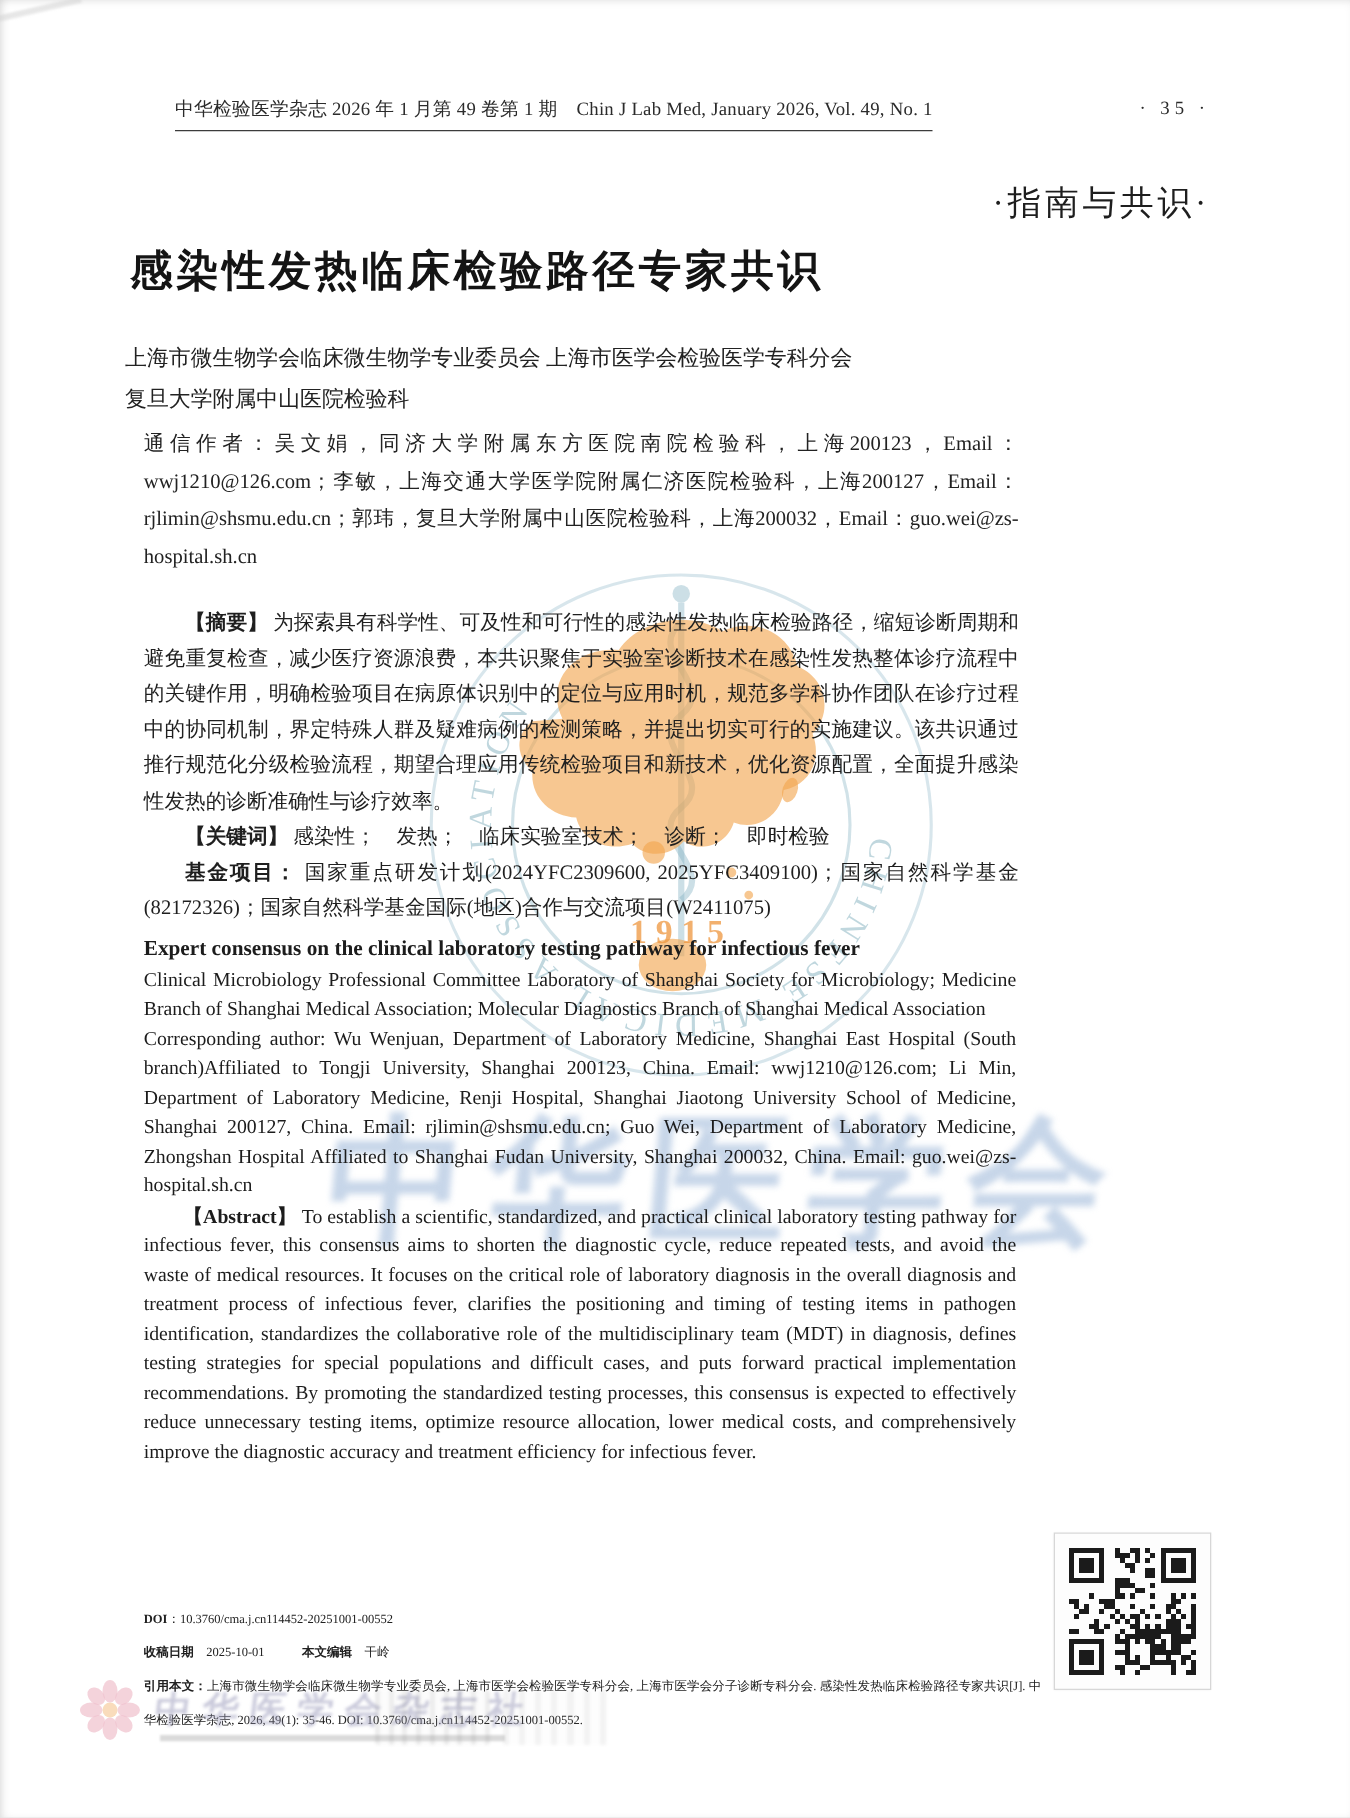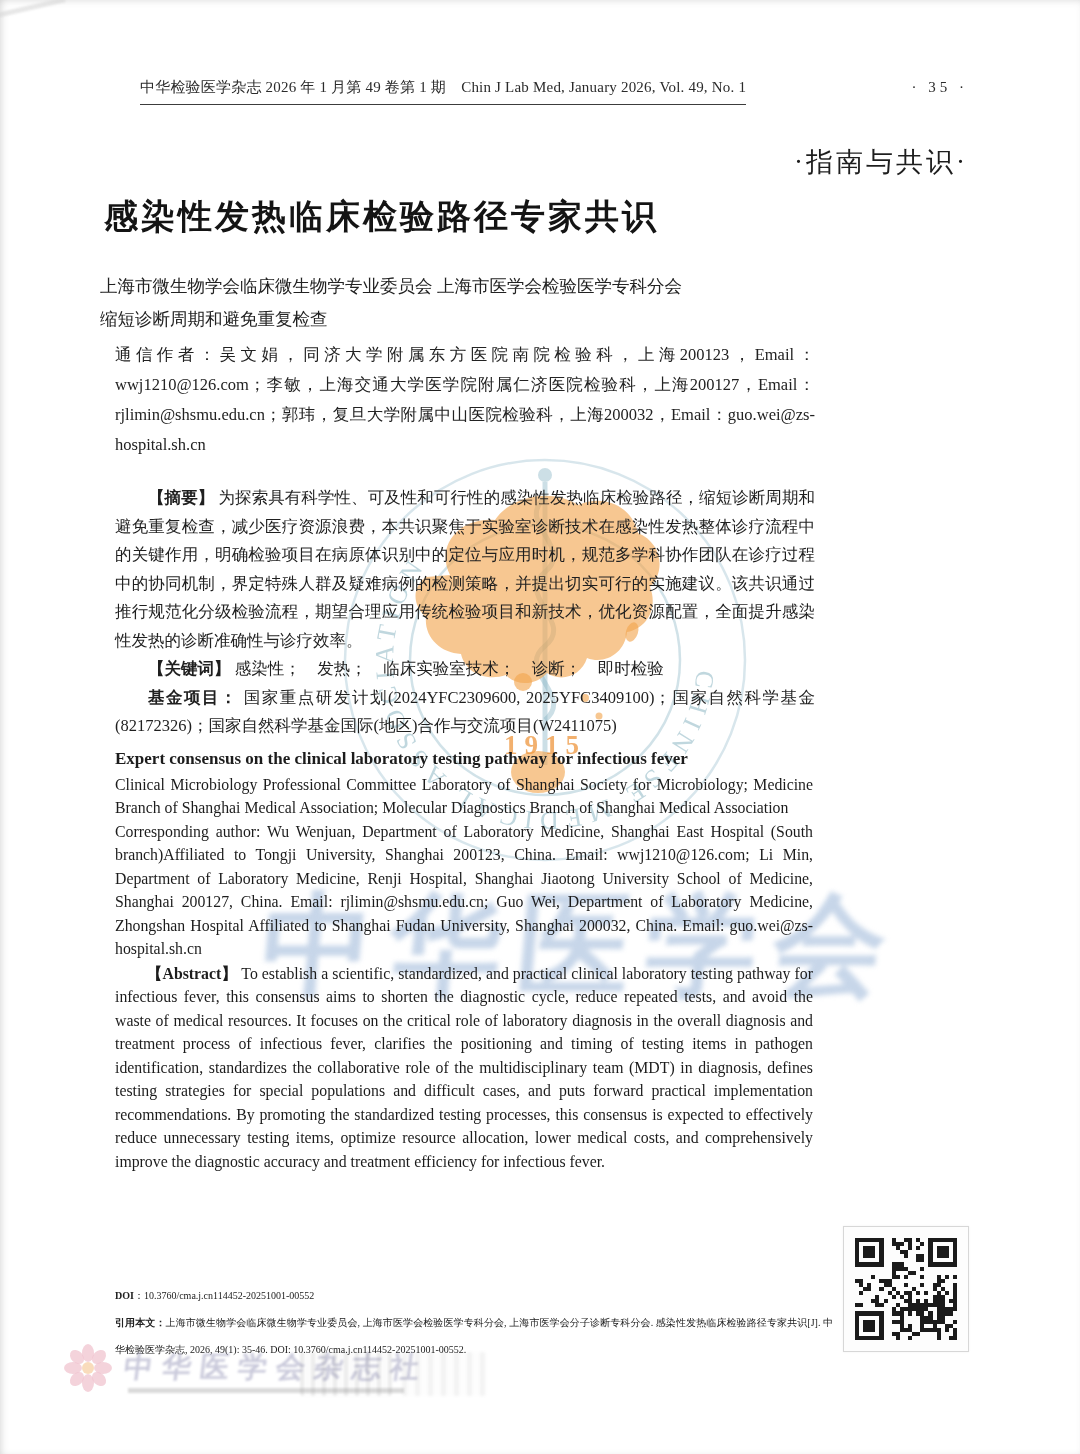--- a/index.html
+++ b/index.html
@@ -119,21 +119,21 @@
   <div class="header">
     <span class="issue">中华检验医学杂志 2026 年 1 月第 49 卷第 1 期　Chin J Lab Med, January 2026, Vol. 49, No. 1</span>
     <span class="pageno">· 35 ·</span>
   </div>
 
   <div class="section-label">·指南与共识·</div>
 
   <h1 class="title" style="margin:0;">感染性发热临床检验路径专家共识</h1>
   <div class="authors">
     <p>上海市微生物学会临床微生物学专业委员会 上海市医学会检验医学专科分会</p>
-    <p>缩短诊断周期和避免重复检查</p>
+    <p>复旦大学附属中山医院检验科</p>
   </div>
 
   <p class="corresp-cn">通信作者：吴文娟，同济大学附属东方医院南院检验科，上海200123，Email：wwj1210@126.com；李敏，上海交通大学医学院附属仁济医院检验科，上海200127，Email：rjlimin@shsmu.edu.cn；郭玮，复旦大学附属中山医院检验科，上海200032，Email：guo.wei@zs-hospital.sh.cn</p>
 
   <div class="cn-block">
     <p>
       <b class="lab">【摘要】</b>
       <span>为探索具有科学性、可及性和可行性的感染性发热临床检验路径，缩短诊断周期和避免重复检查，减少医疗资源浪费，本共识聚焦于实验室诊断技术在感染性发热整体诊疗流程中的关键作用，明确检验项目在病原体识别中的定位与应用时机，规范多学科协作团队在诊疗过程中的协同机制，界定特殊人群及疑难病例的检测策略，并提出切实可行的实施建议。该共识通过推行规范化分级检验流程，期望合理应用传统检验项目和新技术，优化资源配置，全面提升感染性发热的诊断准确性与诊疗效率。</span>
     </p>
     <p>
@@ -152,20 +152,23 @@
     <p class="en-corr">Corresponding author: Wu Wenjuan, Department of Laboratory Medicine, Shanghai East Hospital (South branch)Affiliated to Tongji University, Shanghai 200123, China. Email: wwj1210@126.com; Li Min, Department of Laboratory Medicine, Renji Hospital, Shanghai Jiaotong University School of Medicine, Shanghai 200127, China. Email: rjlimin@shsmu.edu.cn; Guo Wei, Department of Laboratory Medicine, Zhongshan Hospital Affiliated to Shanghai Fudan University, Shanghai 200032, China. Email: guo.wei@zs-hospital.sh.cn</p>
     <p class="en-abs">
       <b>【Abstract】</b>
       <span>To establish a scientific, standardized, and practical clinical laboratory testing pathway for infectious fever, this consensus aims to shorten the diagnostic cycle, reduce repeated tests, and avoid the waste of medical resources. It focuses on the critical role of laboratory diagnosis in the overall diagnosis and treatment process of infectious fever, clarifies the positioning and timing of testing items in pathogen identification, standardizes the collaborative role of the multidisciplinary team (MDT) in diagnosis, defines testing strategies for special populations and difficult cases, and puts forward practical implementation recommendations. By promoting the standardized testing processes, this consensus is expected to effectively reduce unnecessary testing items, optimize resource allocation, lower medical costs, and comprehensively improve the diagnostic accuracy and treatment efficiency for infectious fever.</span>
     </p>
   </div>
 
   <div class="footer-block">
     <p>
       <b class="lab">DOI</b><span>：10.3760/cma.j.cn114452-20251001-00552</span>
+    </p>
+    <p>
+      <b class="lab">收稿日期</b><span class="sp"></span><span>2025-10-01</span><span class="sp2"></span><span class="sp"></span><b class="lab">本文编辑</b><span class="sp"></span><span>干岭</span>
     </p>
     <p class="citation">
       <b class="lab">引用本文：</b><span>上海市微生物学会临床微生物学专业委员会, 上海市医学会检验医学专科分会, 上海市医学会分子诊断专科分会. 感染性发热临床检验路径专家共识[J]. 中华检验医学杂志, 2026, 49(1): 35-46. DOI: 10.3760/cma.j.cn114452-20251001-00552.</span>
     </p>
   </div>
 
   <div class="qr-box">
     <svg id="qr-svg" viewBox="0 0 25 25">
         <rect x="9" y="0" width="1" height="1"></rect>
         <rect x="12" y="0" width="1" height="1"></rect>

